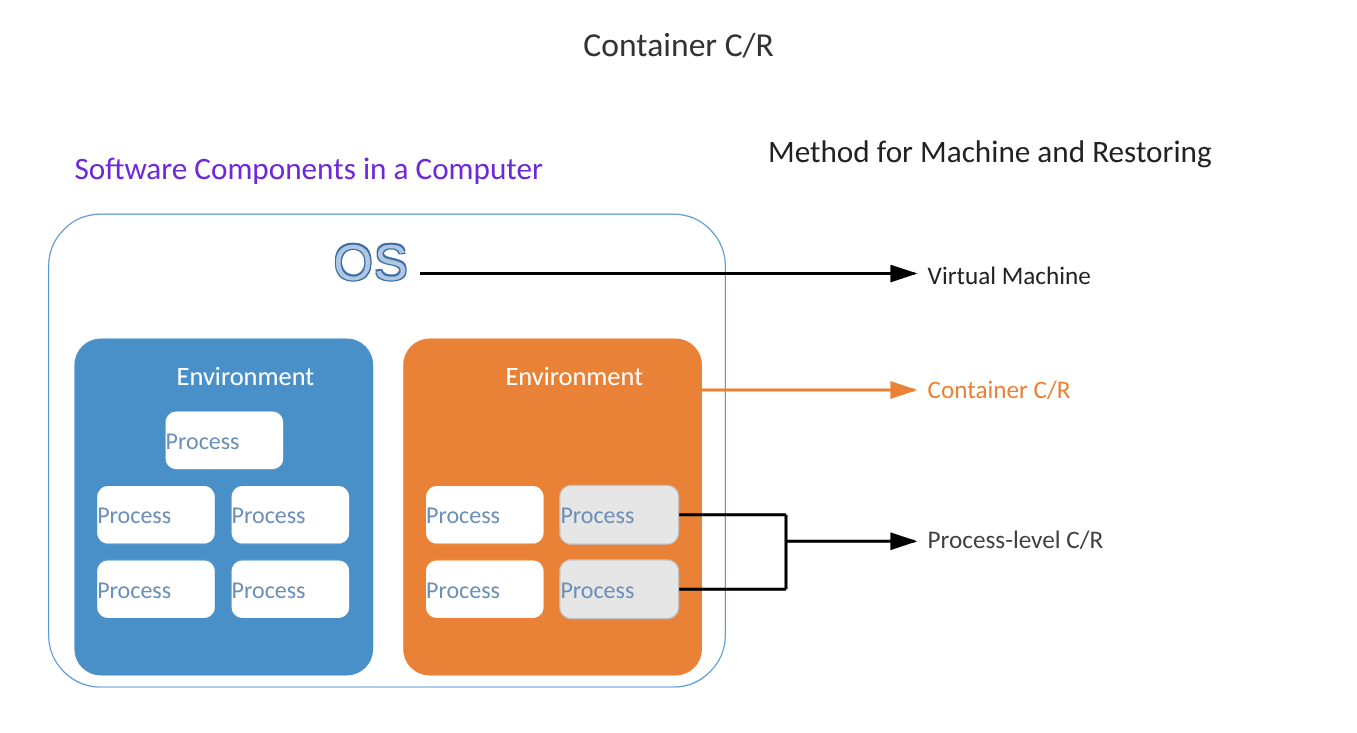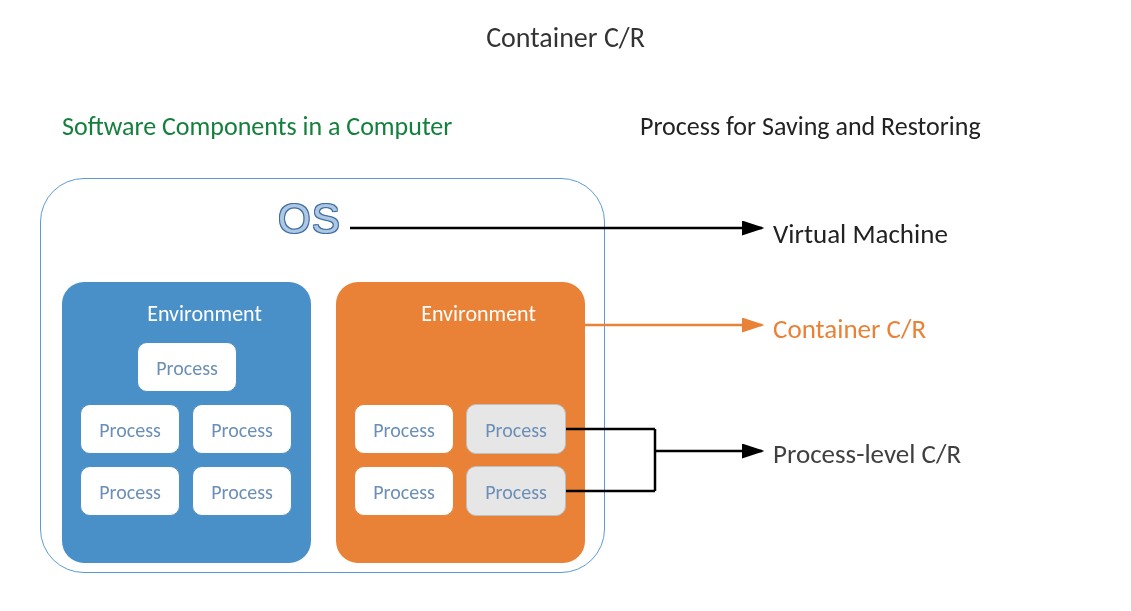--- a/index.html
+++ b/index.html
@@ -15,24 +15,24 @@
     position: absolute;
     top: 20px;
     left: 0;
     width: 1131px;
     text-align: center;
     font-size: 28px;
     color: #333;
   }
   .subtitle-left {
     position: absolute;
-    top: 110px;
+    top: 124px;
     left: 62px;
     font-size: 26px;
-    color: #15803d;
+    color: #6d28d9;
   }
   .subtitle-right {
     position: absolute;
     top: 110px;
     left: 640px;
     font-size: 26px;
     color: #222;
   }
   .outer-box {
     position: absolute;
@@ -80,56 +80,55 @@
     padding-top: 18px;
   }
   .proc {
     position: absolute;
     width: 100px;
     height: 50px;
     border-radius: 10px;
     color: #6b8fb7;
     font-size: 20px;
     line-height: 50px;
-    text-align: center;
   }
   .proc-white {
     background: #fff;
     border: 1px solid #4a90c8;
   }
   .proc-white-o {
     background: #fff;
     border: 1px solid #e98236;
   }
   .proc-grey {
     background: #e6e6e6;
     border: 1px solid #bfbfbf;
   }
   .label-right {
     position: absolute;
-    font-size: 27px;
+    font-size: 21px;
   }
   .lbl-vm { left: 773px; top: 217px; color: #222; }
   .lbl-container { left: 773px; top: 312px; color: #e98236; }
   .lbl-process { left: 773px; top: 437px; color: #404040; }
   svg.arrows {
     position: absolute;
     left: 0;
     top: 0;
     width: 1131px;
     height: 611px;
     pointer-events: none;
   }
 </style>
 </head>
 <body>
 
 <div class="title-main">Container C/R</div>
 <div class="subtitle-left">Software Components in a Computer</div>
-<div class="subtitle-right">Process for Saving and Restoring</div>
+<div class="subtitle-right">Method for Machine and Restoring</div>
 
 <div class="outer-box"></div>
 <div class="os-text">OS</div>
 
 <div class="env env-blue">
   <div class="env-title">Environment</div>
 </div>
 <div class="proc proc-white" style="left:137px; top:342px;">Process</div>
 <div class="proc proc-white" style="left:80px;  top:404px;">Process</div>
 <div class="proc proc-white" style="left:192px; top:404px;">Process</div>

